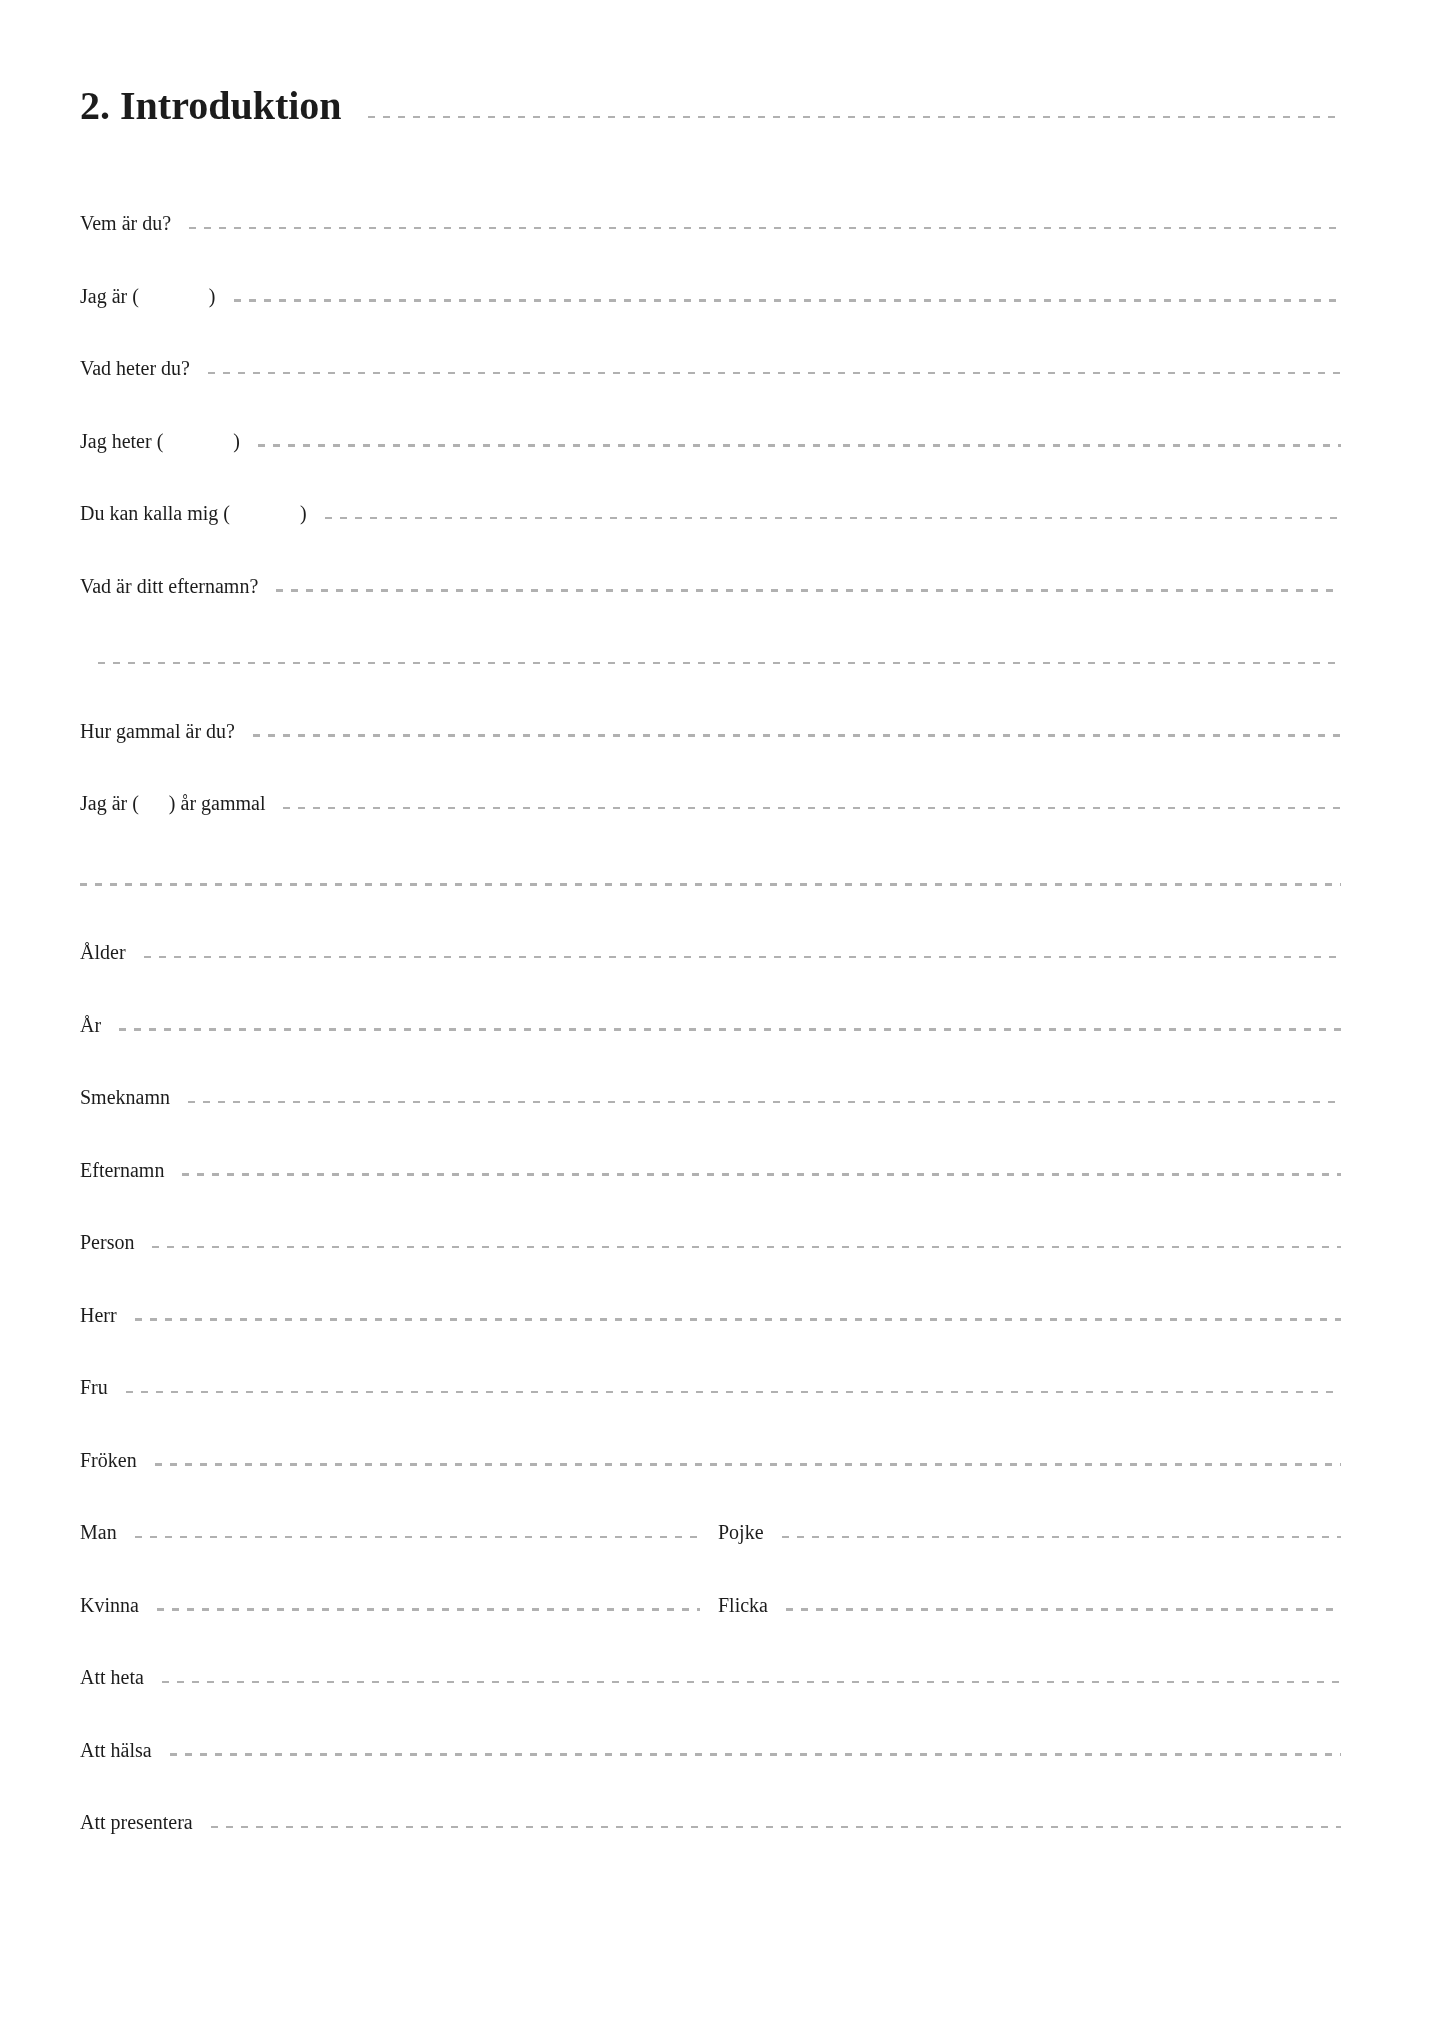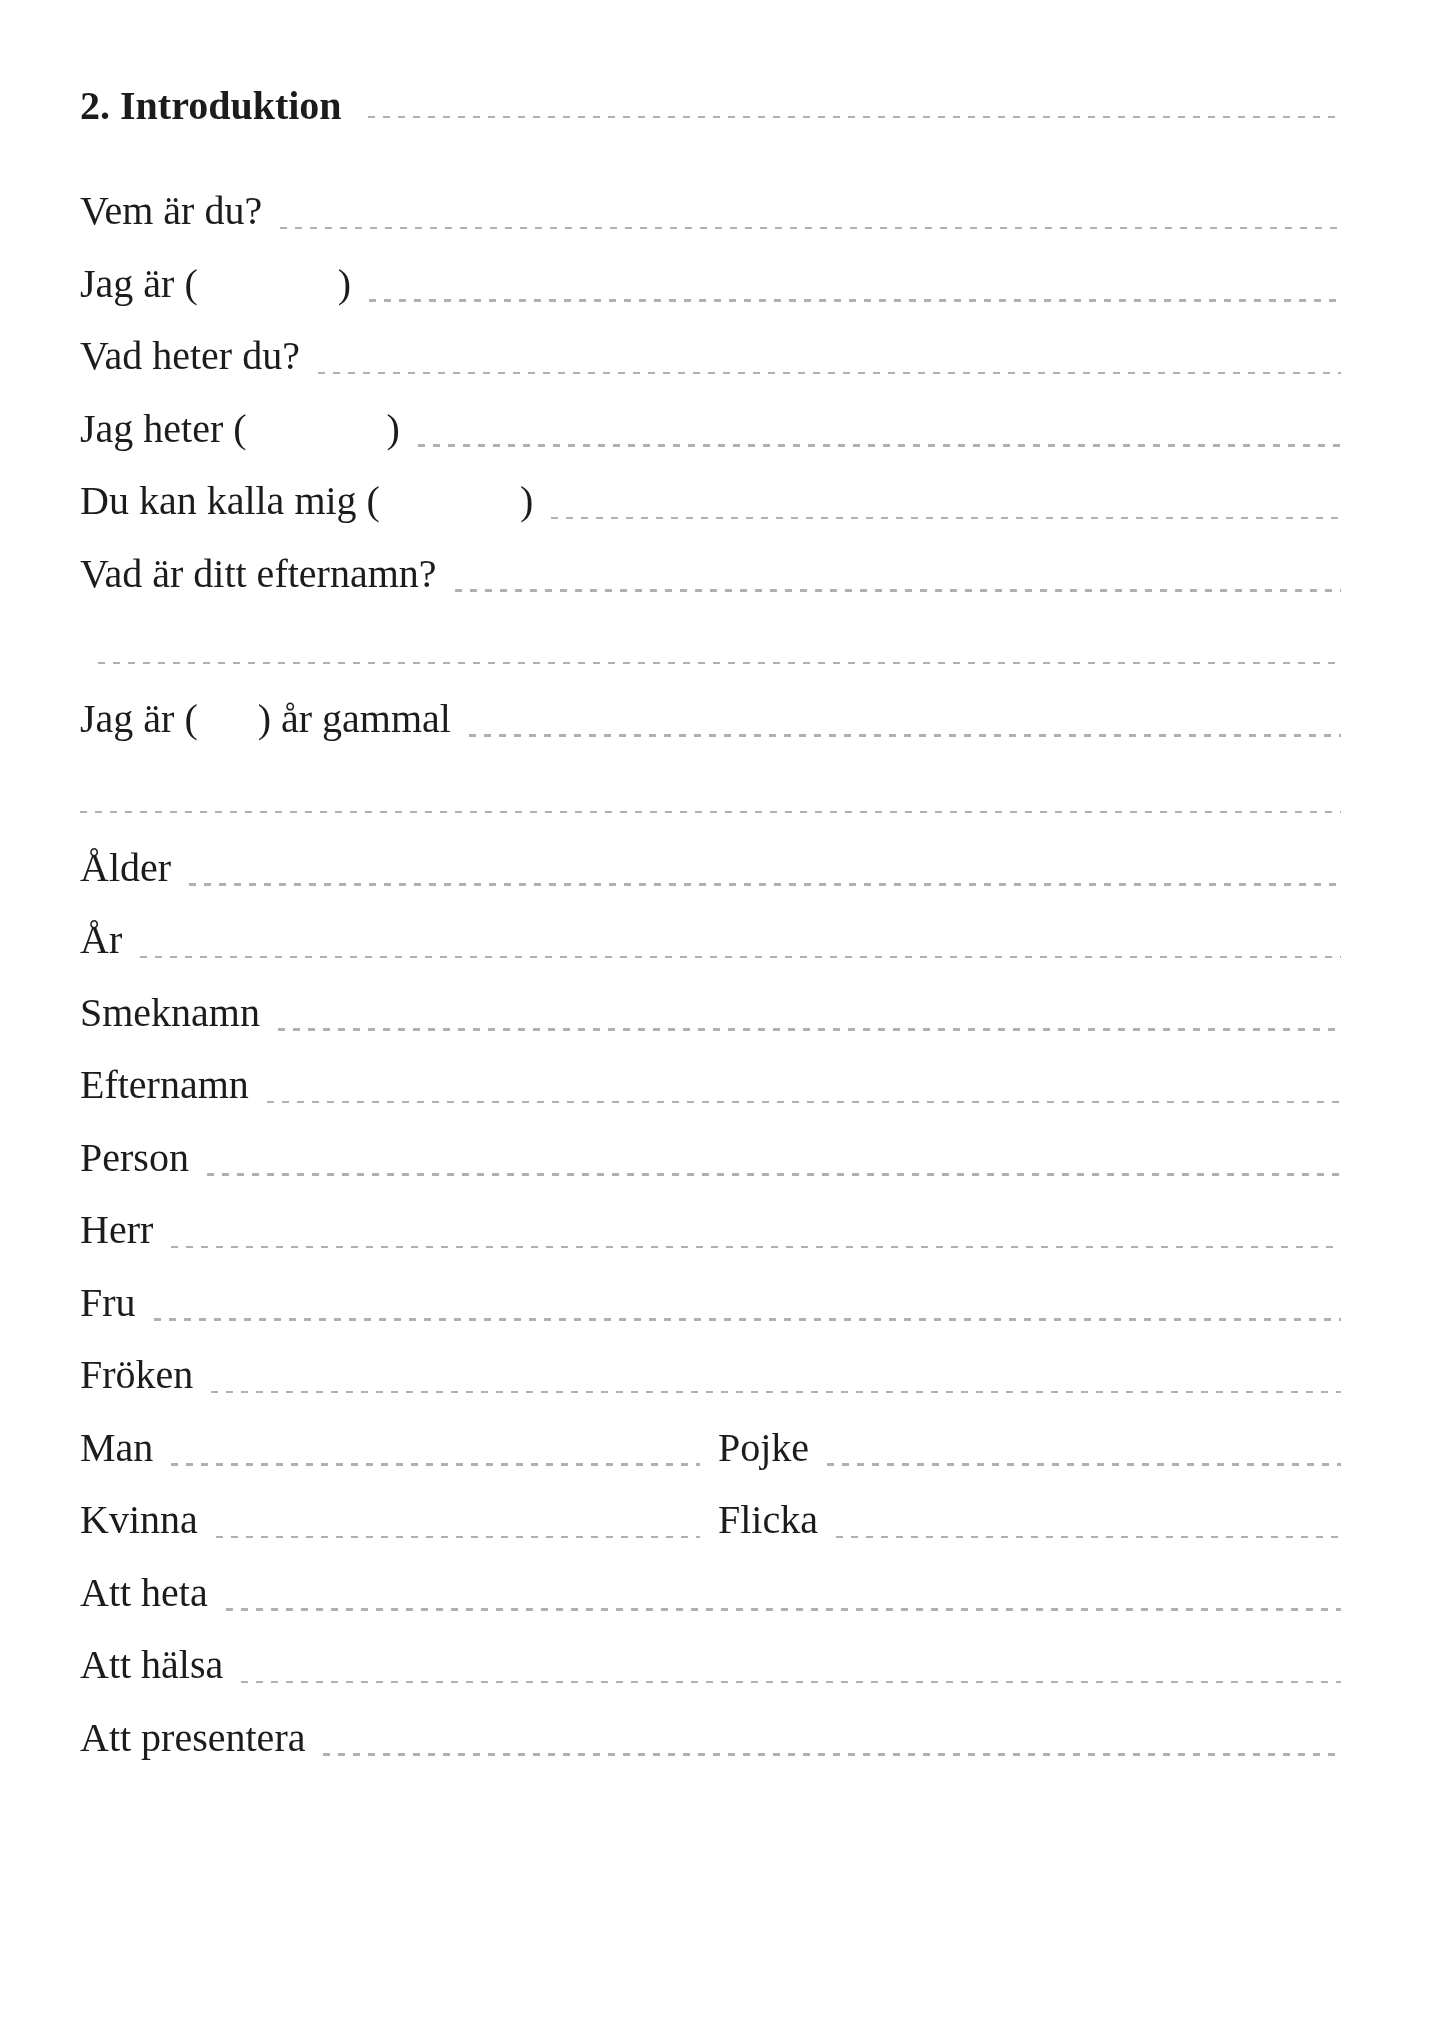--- a/index.html
+++ b/index.html
@@ -42,21 +42,21 @@
     white-space: pre;
   }
   .title-row .leader { margin-left: 26px; margin-bottom: 8px; }
   .rows { margin-top: 36.5px; }
   .row {
     display: flex;
     align-items: flex-end;
     height: 72.5px;
   }
   .row-label {
-    font-size: 40px;
+    font-size: 20px;
     line-height: 1.2;
     white-space: pre;
     margin-top: 40px;
   }
   .row.sep { margin-top: 4px; }
   .row.sep .leader { margin-left: 0; }
   .leftcell {
     display: flex;
     align-items: flex-end;
     flex: 0 0 620px;
@@ -103,20 +103,24 @@
 
     <div class="row">
       <span class="row-label">Vad är ditt efternamn?</span>
       <div class="leader"></div>
     </div>
 
     <div class="row">
       <div class="leader"></div>
     </div>
 
+    <div class="row">
+      <span class="row-label">Hur gammal är du?</span>
+      <div class="leader"></div>
+    </div>
 
     <div class="row">
       <span class="row-label">Jag är (      ) år gammal</span>
       <div class="leader"></div>
     </div>
 
     <div class="row sep">
       <div class="leader"></div>
     </div>
 

